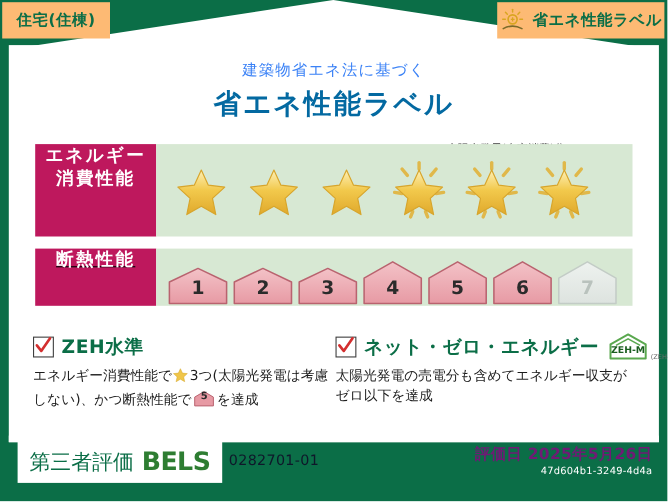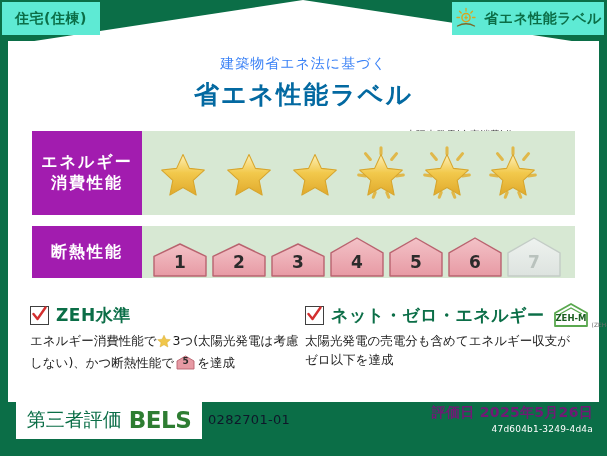--- a/index.html
+++ b/index.html
@@ -49,21 +49,21 @@
     left: 0; top: 0;
     width: 0; height: 0;
     border-left: 295.5px solid transparent;
     border-right: 295.5px solid transparent;
     border-bottom: 45px solid #ffffff;
   }
 
   
   .badge {
     position: absolute;
-    background: #5eead4;
+    background: #fdba74;
     color: #0b6e47;
     font-weight: bold;
     display: flex;
     align-items: center;
     justify-content: center;
     letter-spacing: 0.5px;
   }
   #badge-left {
     left: 2px; top: 2px;
     width: 98px; height: 33px;
@@ -102,39 +102,39 @@
     letter-spacing: 2px;
   }
 
   
   .perf-row {
     position: absolute;
     display: flex;
     align-items: stretch;
   }
   .perf-key {
-    background: #a21caf;
+    background: #be185d;
     color: #ffffff;
     font-weight: bold;
     display: flex;
     flex-direction: column;
     align-items: center;
-    justify-content: center;
+    justify-content: flex-start;
     line-height: 1.3;
     letter-spacing: 2px;
   }
   .perf-val {
     background: #d7e8d3;
     position: relative;
     flex: 1;
   }
 
   #row-energy { left: 32px; top: 131px; width: 543px; height: 84px; }
   #row-energy .perf-key { width: 110px; font-size: 16px; }
-  #row-insul  { left: 32px; top: 226px; width: 543px; height: 52px; }
+  #row-insul  { left: 32px; top: 226px; width: 543px; height: 52px; text-decoration: underline; }
   #row-insul  .perf-key { width: 110px; font-size: 16px; }
 
   
   .stars-wrap {
     position: absolute;
     left: 8px; top: 0;
     right: 4px; bottom: 0;
     display: flex;
     align-items: center;
     justify-content: flex-start;

